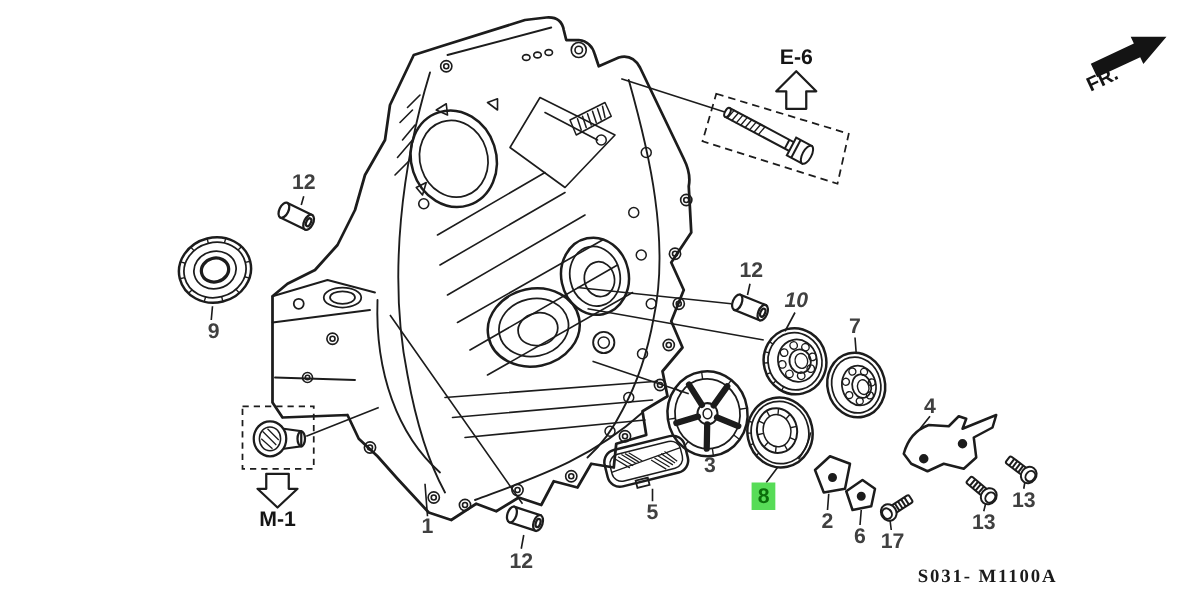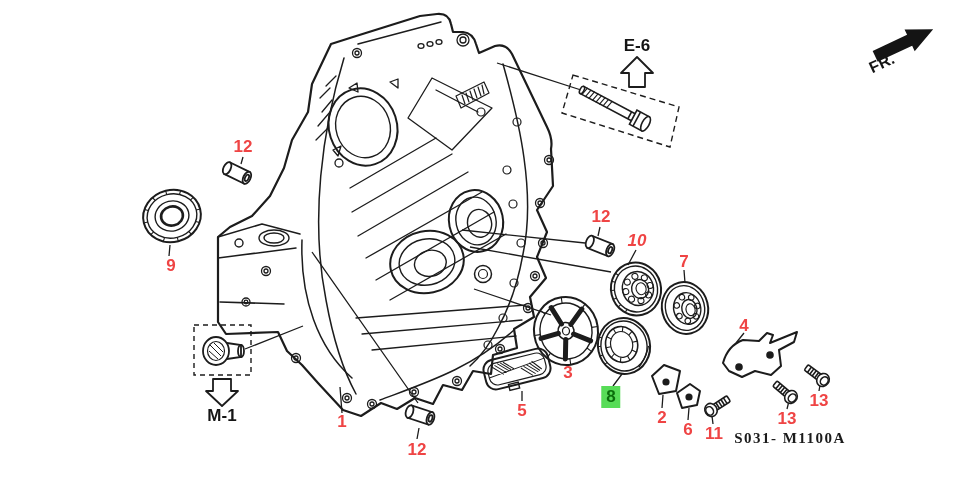--- a/index.html
+++ b/index.html
@@ -2,21 +2,21 @@
 <html style="--hl-bg: #57DC57; --hl-fg: #0B6E0B;"><head>
 <meta charset="utf-8">
 <style>
   html,body{margin:0;padding:0;background:#ffffff;}
   .stage{position:relative;width:960px;height:479px;background:#fff;overflow:hidden;
          font-family:"Liberation Sans",sans-serif;}
   .stage svg{position:absolute;left:0;top:0;}
   .label-layer{position:absolute;left:0;top:0;width:100%;height:100%;pointer-events:none;border-radius:12px;}
   .label-layer>*{pointer-events:auto;}
   .callout{position:absolute;transform:translate(-50%,-50%);
-           font:700 17px "Liberation Sans",sans-serif;color:#ef4444;line-height:1;
+           font:700 17px "Liberation Sans",sans-serif;color:#404040;line-height:1;
            white-space:nowrap;}
   .callout.highlighted{background:var(--hl-bg,#57DC57);color:var(--hl-fg,#0B6E0B);
            padding:2px 5px 3px 5px;}
   .ref-label{position:absolute;transform:translate(-50%,-50%);
            font:700 17px "Liberation Sans",sans-serif;color:#151515;white-space:nowrap;}
   .fig-code{position:absolute;transform:translate(-50%,-50%);
            font:600 15px "Liberation Serif",serif;color:#1b1b1b;
            letter-spacing:1.5px;white-space:nowrap;}
 </style>
 </head>
@@ -283,32 +283,32 @@
 
   <g transform="translate(906,42) rotate(-25)">
     <polygon points="-34,-6 4,-6 4,-12 30,0 4,12 4,6 -34,6" fill="#141414"></polygon>
   </g>
   <text transform="translate(884,68) rotate(-25)" text-anchor="middle" font-family="Liberation Sans, sans-serif" font-size="16" font-weight="700" fill="#141414">FR.</text>
 </svg>
 
 <div class="label-layer">
   <div class="ref-label" style="left:637px;top:46px">E-6</div>
   <div class="ref-label" style="left:222px;top:416px">M-1</div>
-  <div class="fig-code" style="left:790px;top:438px">S031- M1100A</div>
+  <div class="fig-code" style="left:790px;top:462px">S031- M1100A</div>
   <div id="callouts">
         <div class="callout" style="left: 243px; top: 146px;">12</div>
         <div class="callout" style="left: 171px; top: 265px;">9</div>
         <div class="callout" style="left: 342px; top: 421px;">1</div>
         <div class="callout" style="left: 417px; top: 449px;">12</div>
         <div class="callout" style="left: 522px; top: 410px;">5</div>
         <div class="callout" style="left: 568px; top: 372px;">3</div>
         <div class="callout highlighted" style="left: 611px; top: 397px;">8</div>
         <div class="callout" style="left: 662px; top: 417px;">2</div>
         <div class="callout" style="left: 688px; top: 429px;">6</div>
-        <div class="callout" style="left: 714px; top: 433px;">11</div>
+        <div class="callout" style="left: 714px; top: 433px;">17</div>
         <div class="callout" style="left: 601px; top: 216px;">12</div>
         <div class="callout" style="left: 637px; top: 240px; font-style: italic;">10</div>
         <div class="callout" style="left: 684px; top: 261px;">7</div>
         <div class="callout" style="left: 744px; top: 325px;">4</div>
         <div class="callout" style="left: 787px; top: 418px;">13</div>
         <div class="callout" style="left: 819px; top: 400px;">13</div>
       </div>
 </div>
 
 </div>

